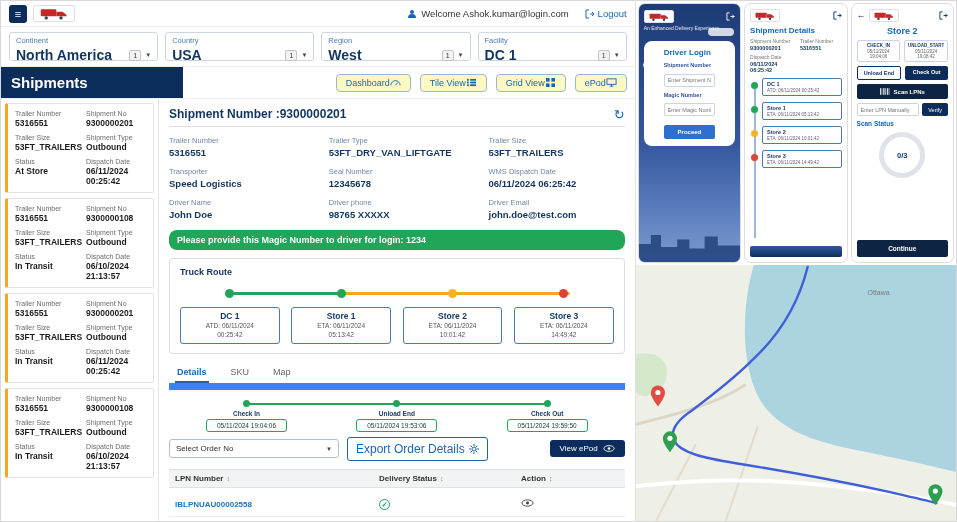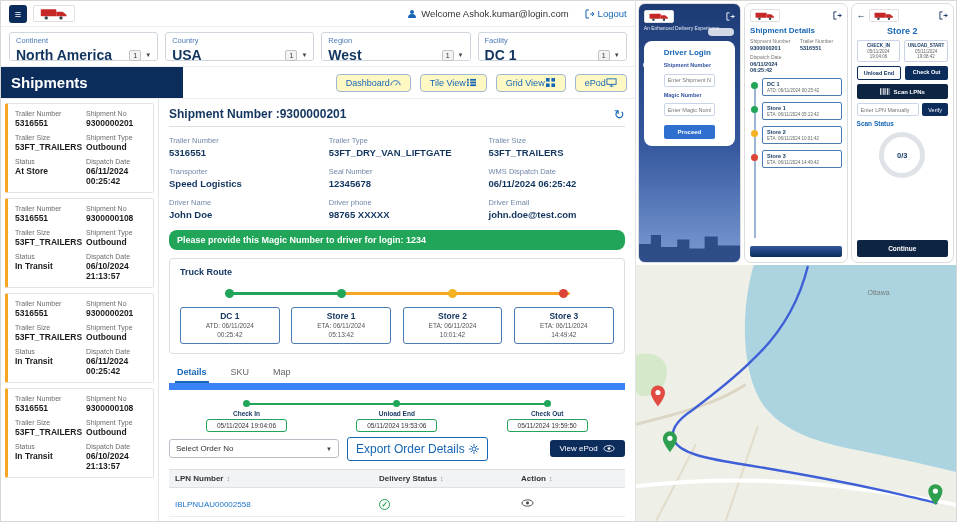--- a/index.html
+++ b/index.html
@@ -70,21 +70,21 @@
   .order-select{width:170px;border:1px solid #b7bec6;border-radius:3px;padding:4px 6px;font-size:8px;color:#333;display:flex;align-items:center;cursor:pointer;background:#fff;}
   .order-select .caret{margin-left:auto;}
   .export-btn{border:1px solid var(--accent,#1766b5);color:var(--accent,#1766b5);border-radius:3px;padding:4px 8px;font-size:12px;display:flex;gap:4px;align-items:center;background:#fff;cursor:pointer;}
   .epod-btn{margin-left:auto;background:var(--navy,#0c2d5c);color:#fff;border-radius:3px;padding:4px 10px;font-size:8px;display:flex;gap:5px;align-items:center;cursor:pointer;}
   .lpn-table{margin-top:8px;flex:1;overflow:hidden;}
   .thead{display:flex;background:#f1f3f5;border-top:1px solid #e0e0e0;border-bottom:1px solid #e0e0e0;padding:4px 6px;}
   .th{font-size:8px;font-weight:bold;color:#333;display:flex;gap:3px;align-items:center;cursor:pointer;}
   .sort{font-size:7px;color:#888;}
   .c1{width:46%;}.c2{width:32%;}.c3{width:22%;}
   .trow{display:flex;align-items:center;padding:5px 6px;border-bottom:1px solid #ececec;cursor:pointer;}
-  .lpn-link{font-size:8px;color:var(--link,#1a73c7);}
+  .lpn-link{font-size:8px;color:var(--link,#1a73c7);font-weight:bold;}
   .status-ic{width:11px;height:11px;border-radius:50%;display:inline-flex;align-items:center;justify-content:center;font-size:7.5px;font-weight:bold;}
   .status-ic[data-status="delivered"]{border:1px solid var(--green,#21a558);color:var(--green,#21a558);}
   .status-ic[data-status="delivered"]::before{content:"\2713";}
   .eye{display:inline-flex;cursor:pointer;}
   .eye svg{width:13px;height:8px;}
   
   .right{width:321px;display:flex;flex-direction:column;}
   .phones{height:264px;display:flex;gap:3px;padding:2px;background:#fff;}
   .phone{flex:1;border:1px solid #dcdcdc;border-radius:7px;overflow:hidden;position:relative;display:flex;flex-direction:column;}
   .phone1{background:linear-gradient(180deg,#1d3b75 0%,#35589e 55%,#7c9bd4 100%);padding:6px 5px;color:#fff;}

